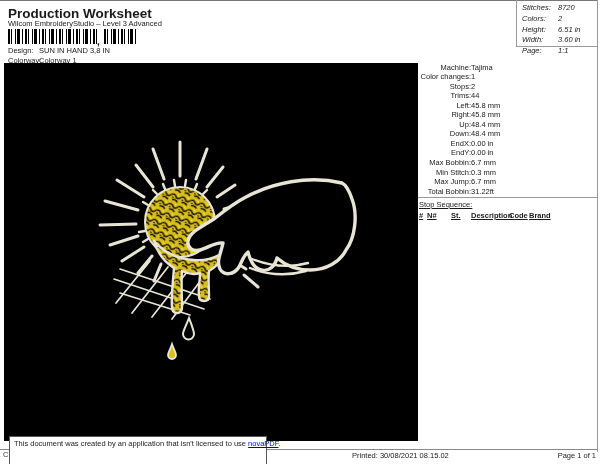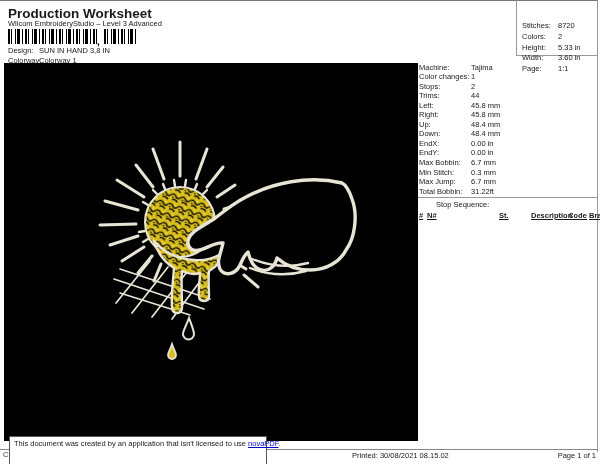--- a/index.html
+++ b/index.html
@@ -18,40 +18,40 @@
   .bc1{left:8px;width:90px;}
   .bc2{left:104px;width:32px;}
   .bc-comma{left:97px;top:36px;font-size:10px;font-weight:bold;}
   .hdr-label{display:inline-block;width:29px;}
   .design-row{left:8px;top:45.5px;}
   .colorway-row{left:8px;top:56px;}
   
   .frame-top{left:0;top:0;width:598px;border-top:1px solid #777;}
   .frame-right{left:597px;top:0;height:452px;border-left:1px solid #999;}
   
-  .stats-box{left:516px;top:0;width:81px;height:56px;border-left:1px solid #999;border-bottom:1px solid #999;padding-top:21px;box-sizing:border-box;}
+  .stats-box{left:516px;top:0;width:81px;height:47px;border-left:1px solid #999;border-bottom:1px solid #999;padding-top:3px;box-sizing:border-box;font-style:italic;}
   .stats-box .row{padding-left:5px;line-height:10.8px;font-size:7.5px;white-space:nowrap;}
   .stats-box .lbl{display:inline-block;width:36px;}
   
   .canvas{left:4px;top:63px;width:414px;height:378px;background:#000;}
   
   .machine-panel{left:419px;top:62.5px;}
   .machine-panel .row{line-height:9.55px;font-size:7.5px;white-space:nowrap;}
-  .machine-panel .lbl{display:inline-block;width:52px;}
+  .machine-panel .lbl{display:inline-block;width:52px;text-align:right;}
   .seq-divider{left:418px;top:197px;width:179px;border-top:1px solid #999;}
-  .seq-title{left:436px;top:199.5px;}
+  .seq-title{left:419px;top:199.5px;text-decoration:underline;}
   .seq-table{left:419px;top:209.5px;width:178px;font-size:7.5px;}
   .seq-table .trow{line-height:11px;white-space:nowrap;}
   .th{font-weight:bold;text-decoration:underline;}
   .c-num{display:inline-block;width:8px;}
   .c-n{display:inline-block;width:12px;}
   .c-nh{display:inline-block;width:24px;}
-  .c-st{display:inline-block;width:32px;margin-left:48px;}
+  .c-st{display:inline-block;width:20px;}
   .c-desc{display:inline-block;width:38px;}
-  .c-code{display:inline-block;width:20px;font-family:Liberation Mono, monospace;}
+  .c-code{display:inline-block;width:20px;}
   .swatch{display:inline-block;width:7px;height:7px;border:1px solid #8a7410;margin-right:3px;vertical-align:-1px;box-sizing:content-box;}
   .swatch.white{border-color:#999;}
   
   .footer-rule{left:0;top:449px;width:598px;border-top:1px solid #888;}
   .printed{left:352px;top:451px;}
   .pagenum{right:4px;top:451px;}
   .cr-frag{left:3px;top:450px;color:#333;}
   
   .notice{left:9px;top:436px;width:248px;height:26px;background:#fff;border:1px solid #555;
     padding:2px 4px;box-sizing:content-box;z-index:5;font-size:7.5px;line-height:10px;white-space:nowrap;}
@@ -73,21 +73,21 @@
   <span>SUN IN HAND 3,8 IN</span>
 </div>
 <div class="abs colorway-row t">
   <span class="hdr-label">Colorway:</span>
   <span>Colorway 1</span>
 </div>
 
 <div class="abs stats-box">
   <div class="row"><span class="lbl">Stitches:</span><span>8720</span></div>
   <div class="row"><span class="lbl">Colors:</span><span>2</span></div>
-  <div class="row"><span class="lbl">Height:</span><span>5.33 in</span></div>
+  <div class="row"><span class="lbl">Height:</span><span>6.51 in</span></div>
   <div class="row"><span class="lbl">Width:</span><span>3.60 in</span></div>
   <div class="row"><span class="lbl">Page:</span><span>1:1</span></div>
 </div>
 
 <div class="abs canvas">
   <svg width="414" height="378" viewBox="0 0 414 378">
     <defs>
       <pattern id="sunTex" width="10" height="10" patternUnits="userSpaceOnUse" patternTransform="rotate(18)">
         <rect width="10" height="10" fill="#d9bf1e"></rect>
         <path d="M0,3 Q3,1 5,4 T10,3" stroke="#171303" stroke-width="1.5" fill="none"></path>

